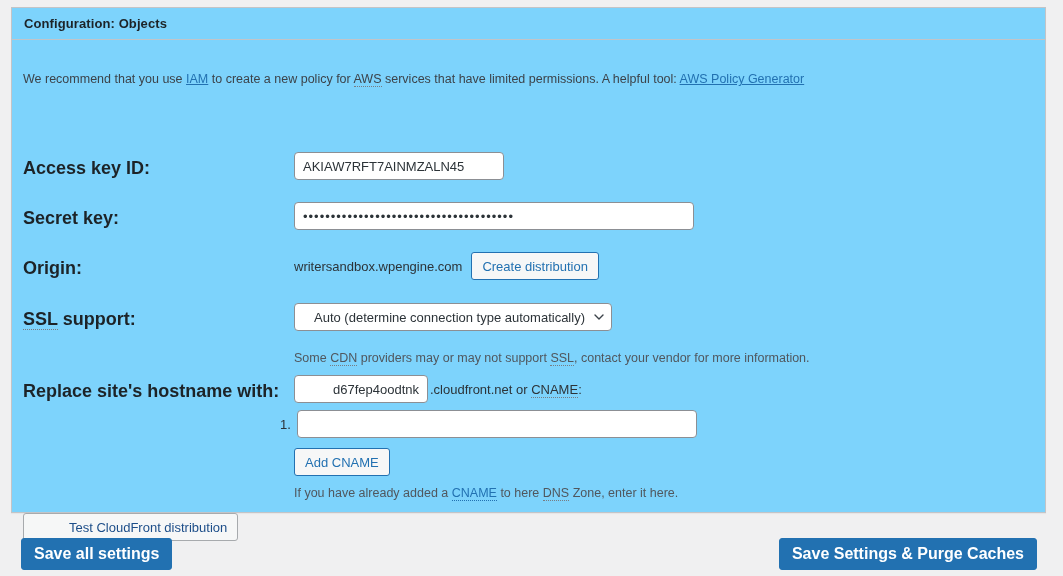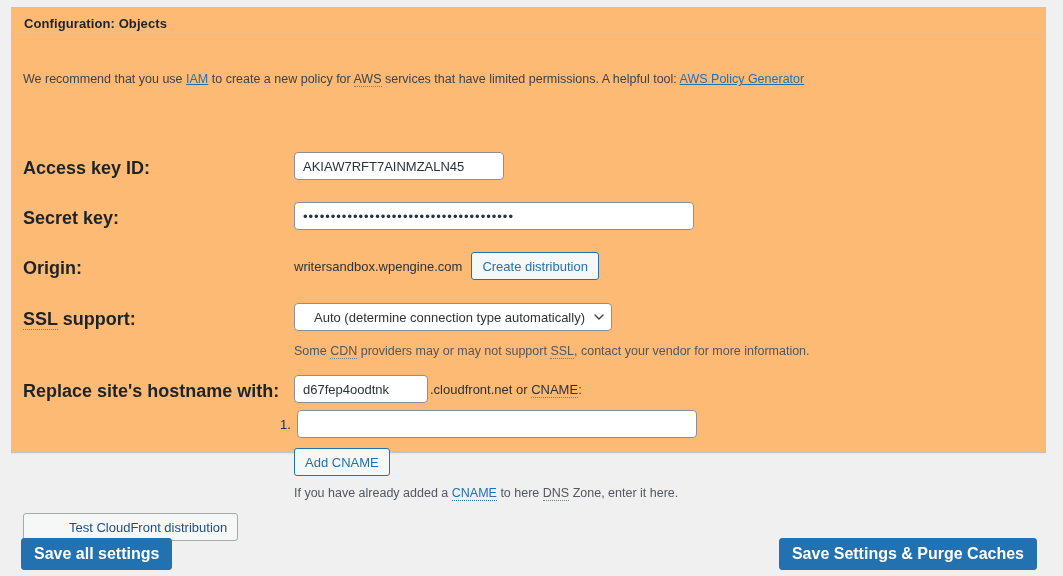--- a/index.html
+++ b/index.html
@@ -17,22 +17,22 @@
     position: relative;
     overflow: hidden;
   }
 
   
   .panel {
     position: absolute;
     left: 11px;
     top: 7px;
     width: 1035px;
-    height: 446px;
-    background: #fdba74;
+    height: 506px;
+    background: #7dd3fc;
     border: 1px solid #c3c4c7;
     box-shadow: 0 1px 1px rgba(0,0,0,0.04);
   }
   .panel-header {
     height: 32px;
     line-height: 32px;
     padding: 0 12px;
     border-bottom: 1px solid #c3c4c7;
     font-size: 13px;
     font-weight: bold;
@@ -100,21 +100,21 @@
     border-radius: 4px;
     padding: 4px 8px;
     height: 28px;
     outline: none;
     box-shadow: 0 0 0 transparent;
   }
   input::placeholder { color: #8c8f94; }
 
   .input-access-key { width: 210px; }
   .input-secret-key { width: 400px; letter-spacing: 1px; }
-  .input-hostname { width: 134px; }
+  .input-hostname { width: 134px; text-align: right; }
   .input-cname { width: 400px; }
 
   
   .select-wrap {
     position: relative;
     display: inline-block;
   }
   select {
     font-family: "Liberation Sans", sans-serif;
     font-size: 13px;
@@ -246,21 +246,21 @@
       <div class="row-label" style="top:6px;"><span class="abbr">SSL</span><span> support:</span></div>
       <div class="row-field" style="top:0;">
         <div class="select-wrap">
           <select>
             <option>Auto (determine connection type automatically)</option>
           </select>
           <svg class="chevron" viewBox="0 0 10 10">
             <path d="M1 3 L5 7 L9 3" fill="none" stroke="#3c434a" stroke-width="1.4" stroke-linecap="round" stroke-linejoin="round"></path>
           </svg>
         </div>
-        <div class="helper" style="margin-top:13px;"><span>Some </span><span class="abbr">CDN</span><span> providers may or may not support </span><span class="abbr">SSL</span><span>, contact your vendor for more information.</span></div>
+        <div class="helper" style="margin-top:20px;"><span>Some </span><span class="abbr">CDN</span><span> providers may or may not support </span><span class="abbr">SSL</span><span>, contact your vendor for more information.</span></div>
       </div>
     </div>
 
     <div class="row" style="top:335px;">
       <div class="row-label" style="top:6px;">Replace site's hostname with:</div>
       <div class="row-field" style="top:0;">
 
         <div style="display:flex; align-items:center; gap:2px;">
           <input type="text" class="input-hostname" value="d67fep4oodtnk" style="">
           <span class="static-text"><span>.cloudfront.net or </span><span class="abbr">CNAME</span><span>:</span></span>

